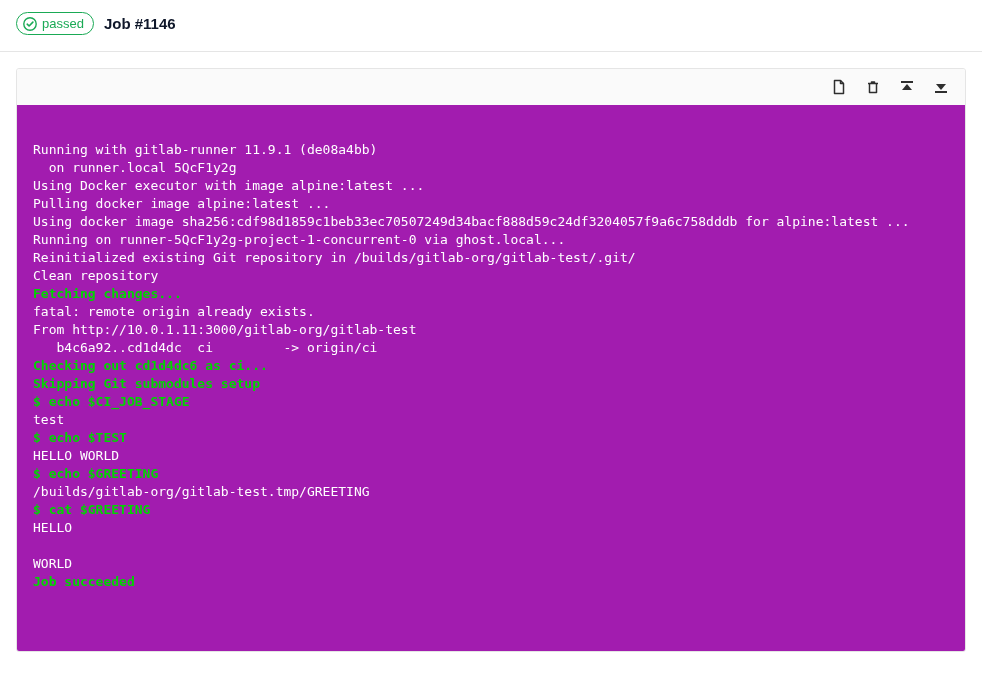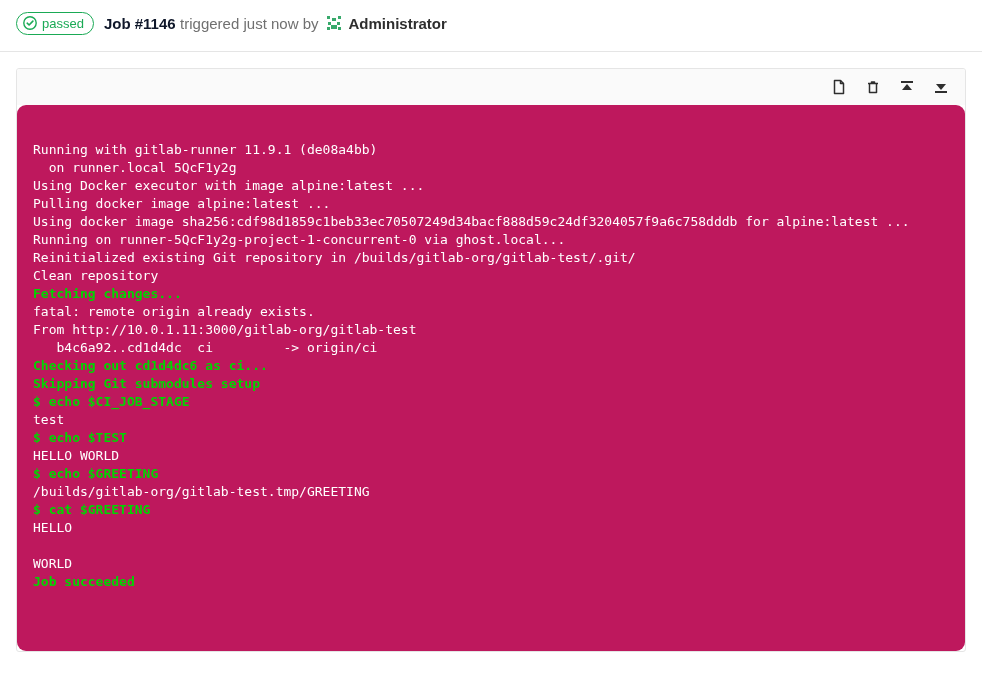--- a/index.html
+++ b/index.html
@@ -11,20 +11,21 @@
     }
     .header {
       display: flex;
       align-items: center;
       padding: 12px 16px 16px;
       border-bottom: 1px solid #e5e5e5;
       gap: 10px;
     }
     .status-badge {
       display: inline-flex;
+      align-items: center;
       gap: 5px;
       border: 1px solid #1aaa55;
       color: #1aaa55;
       border-radius: 14px;
       padding: 3px 9px 3px 6px;
       font-size: 13px;
       font-weight: 500;
       background: #fff;
     }
     .status-badge svg { display: block; }
@@ -71,66 +72,48 @@
       cursor: pointer;
       color: #2e2e2e;
       padding: 2px;
       display: inline-flex;
       align-items: center;
       justify-content: center;
     }
     .tb-btn svg { display: block; }
 
     .log {
-      background: #be185d;
+      background: #a21caf;
       color: #fff;
       font-family: "SFMono-Regular", Menlo, Monaco, Consolas, monospace;
       font-size: 13px;
       line-height: 18px;
       padding: 36px 16px 60px;
       white-space: pre;
       overflow-x: auto;
       min-height: 520px;
-      border-radius: 9px;
     }
     .log .green { color: #00d600; font-weight: bold; }
   </style>
 </head>
 <body>
 
 <div class="header">
   <span class="status-badge">
     <span>
       <svg width="14" height="14" viewBox="0 0 14 14" fill="none">
         <circle cx="7" cy="7" r="6.2" stroke="#1aaa55" stroke-width="1.4"></circle>
         <path d="M4.2 7.2 L6.1 9 L9.9 5.1" stroke="#1aaa55" stroke-width="1.6" fill="none" stroke-linecap="round" stroke-linejoin="round"></path>
       </svg>
     </span>
     <span>passed</span>
   </span>
 
   <span>
     <span class="job-title">Job #1146</span>
-    <span class="job-meta">
-      <span>triggered just now by</span>
-      <span class="identicon">
-        <svg width="18" height="18" viewBox="0 0 18 18">
-          <rect x="0" y="0" width="18" height="18" fill="#fff"></rect>
-          <rect x="2" y="2" width="3" height="3" fill="#38a96b"></rect>
-          <rect x="13" y="2" width="3" height="3" fill="#38a96b"></rect>
-          <rect x="7" y="4" width="4" height="3" fill="#38a96b"></rect>
-          <rect x="3" y="8" width="3" height="3" fill="#38a96b"></rect>
-          <rect x="12" y="8" width="3" height="3" fill="#38a96b"></rect>
-          <rect x="6" y="11" width="6" height="4" fill="#38a96b"></rect>
-          <rect x="2" y="13" width="3" height="3" fill="#38a96b"></rect>
-          <rect x="13" y="13" width="3" height="3" fill="#38a96b"></rect>
-        </svg>
-      </span>
-      <span class="user-link">Administrator</span>
-    </span>
   </span>
 </div>
 
 <div class="log-wrapper">
   <div class="log-toolbar">
     <button class="tb-btn" title="Show complete raw">
       <span>
         <svg width="16" height="16" viewBox="0 0 16 16" fill="none">
           <path d="M3.5 1.5 h6 l3 3 v10 h-9 z" stroke="#2e2e2e" stroke-width="1.5" fill="none" stroke-linejoin="round"></path>
           <path d="M9.5 1.5 v3 h3" stroke="#2e2e2e" stroke-width="1.5" fill="none" stroke-linejoin="round"></path>

